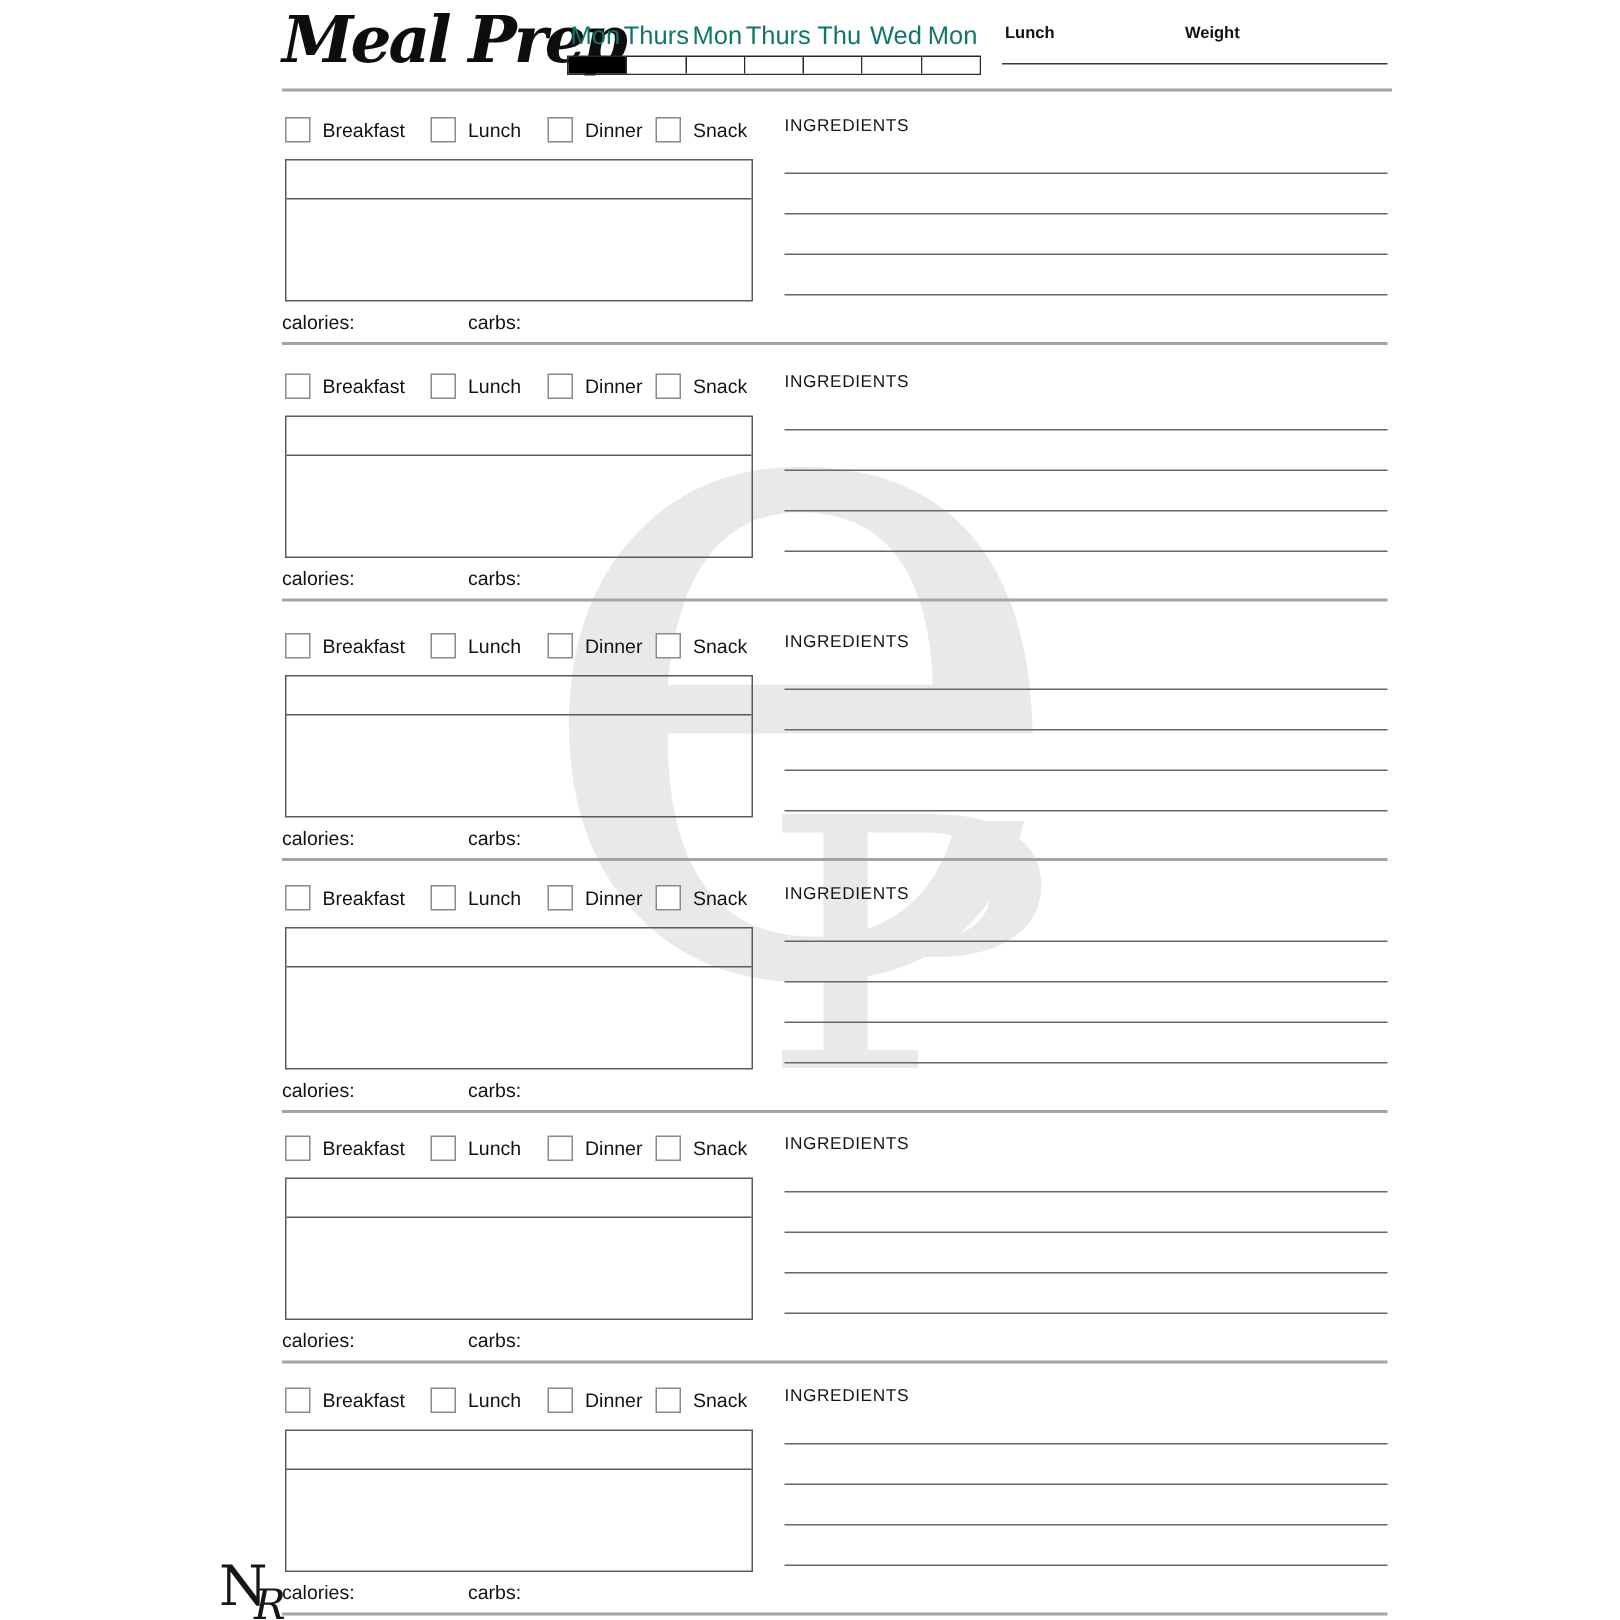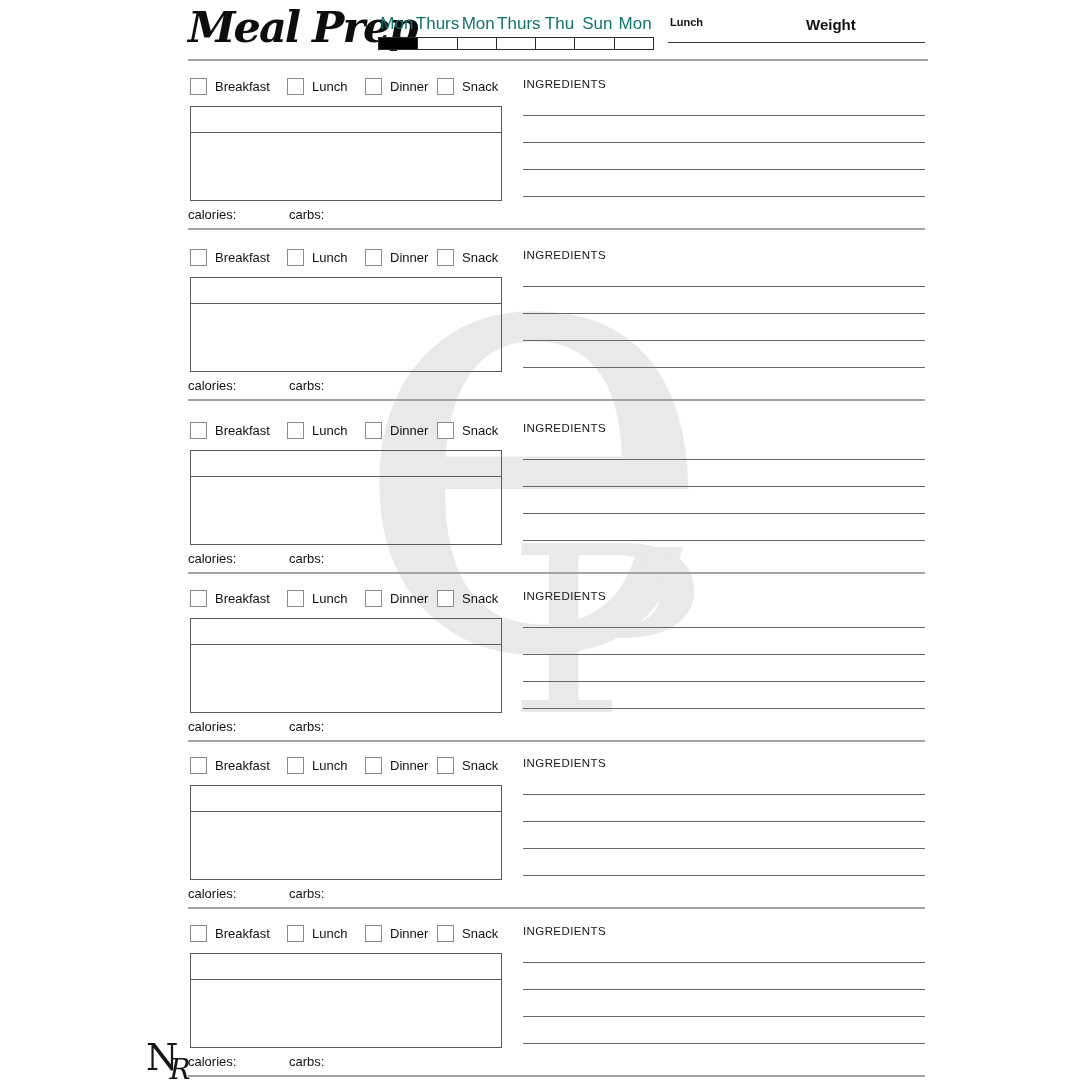--- a/index.html
+++ b/index.html
@@ -23,35 +23,35 @@
         font-family:"DejaVu Serif", serif;font-style:italic;font-weight:bold;
         font-size:43px;letter-spacing:-2px;color:#0d0d0d;white-space:nowrap;}
   .days{position:absolute;left:378px;top:14px;width:276px;}
   .daylabels{display:flex;width:276px;font-size:17px;color:#0f766e;}
   .daylabels span{flex:1;text-align:center;white-space:nowrap;}
   .daybar{display:flex;width:274px;height:11px;border:1px solid #2a2a2a;margin-top:3px;}
   .daycell{flex:1;border-right:1px solid #2a2a2a;background:#fff;}
   .daycell:last-child{border-right:none;}
   .daycell.filled{background:var(--fill);}
   .date-label{position:absolute;left:670px;top:16px;font-size:11px;font-weight:bold;}
-  .weight-label{position:absolute;left:790px;top:16px;font-size:15px;font-weight:bold;margin-left:16px;}
+  .weight-label{position:absolute;left:790px;top:16px;font-size:11px;font-weight:bold;}
   .dw-line{position:absolute;left:668px;top:42px;width:257px;height:0;border-top:1.5px solid #3a3a3a;}
   .header-rule{position:absolute;left:188px;top:59px;width:740px;height:2px;background:var(--divider);}
 
   
   .meal-section{position:absolute;left:188px;width:737px;height:156px;}
   .cbgroup{position:absolute;top:0;display:flex;align-items:center;height:18px;}
   .cb{width:15px;height:15px;border:1.5px solid var(--cb-border);background:#fff;flex:none;}
   .cblabel{margin-left:8px;font-size:13px;white-space:nowrap;}
   .mealbox{position:absolute;left:2px;top:29px;width:310px;height:93px;border:1.5px solid var(--box-border);background:transparent;}
   .meal-title-line{height:25px;border-bottom:1.5px solid var(--box-border);}
   .meal-notes-area{height:66px;}
   .calrow{position:absolute;left:0;top:130px;font-size:13px;}
   .cal{position:absolute;left:0;top:0;white-space:nowrap;}
-  .carb{position:absolute;left:101px;top:0;white-space:nowrap;}
+  .carb{position:absolute;left:124px;top:0;white-space:nowrap;}
   .ingr-label{position:absolute;left:335px;top:1px;font-size:11.5px;letter-spacing:0.4px;color:#151515;}
   .ingr-line{position:absolute;left:335px;width:402px;height:0;border-top:1.2px solid var(--ingr-line);}
   .ingr-line.l1{top:38px;} .ingr-line.l2{top:65px;}
   .ingr-line.l3{top:92px;} .ingr-line.l4{top:119px;}
   .divider{position:absolute;left:0;top:151px;width:737px;height:2px;background:var(--divider);}
 
   
   .monogram{position:absolute;left:146px;top:1036px;font-family:"DejaVu Serif", serif;color:#161616;z-index:2;text-align:right;}
   .mono-n{font-size:37px;}
   .mono-r{font-size:28px;font-style:italic;position:relative;left:-9px;top:9px;}
@@ -72,21 +72,21 @@
 
     <div class="logo">Meal Prep</div>
 
     <div class="days">
       <div class="daylabels">
         <span>Mon</span>
         <span>Thurs</span>
         <span>Mon</span>
         <span>Thurs</span>
         <span>Thu</span>
-        <span>Sun</span>
+        <span>Wed</span>
         <span>Mon</span>
       </div>
       <div class="daybar">
         <span class="daycell filled"></span>
         <span class="daycell"></span>
         <span class="daycell"></span>
         <span class="daycell"></span>
         <span class="daycell"></span>
         <span class="daycell"></span>
         <span class="daycell"></span>

